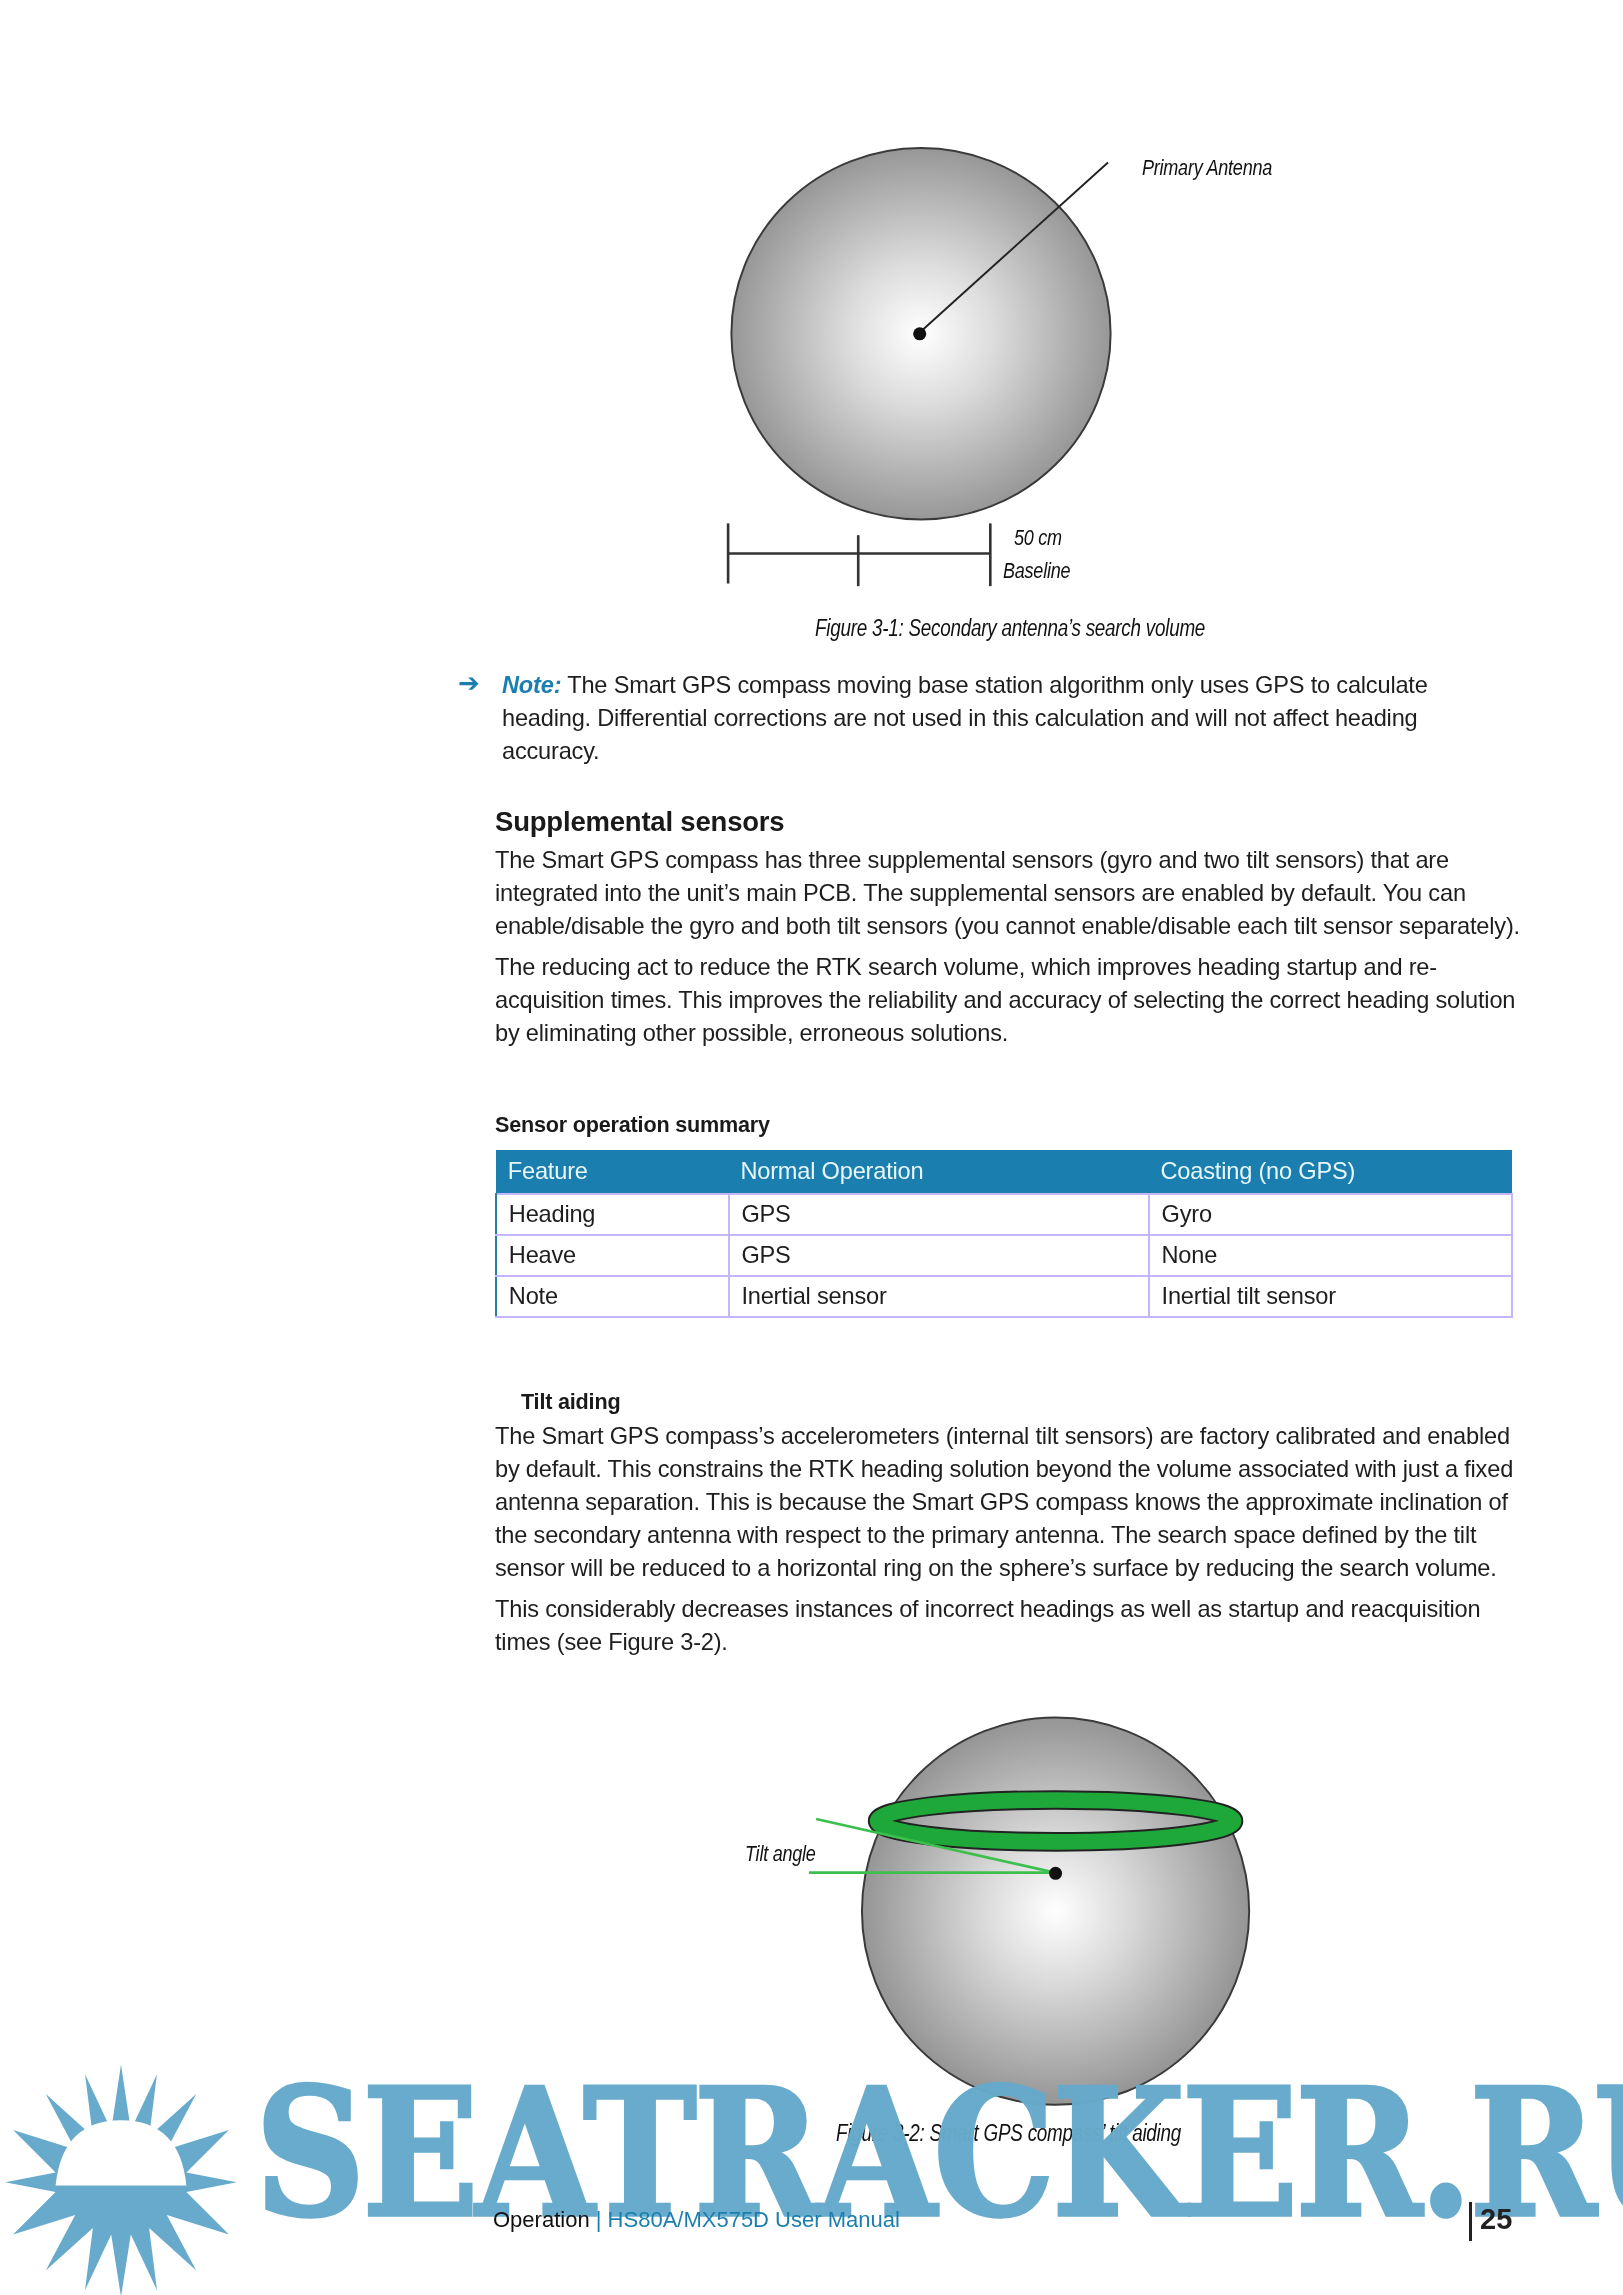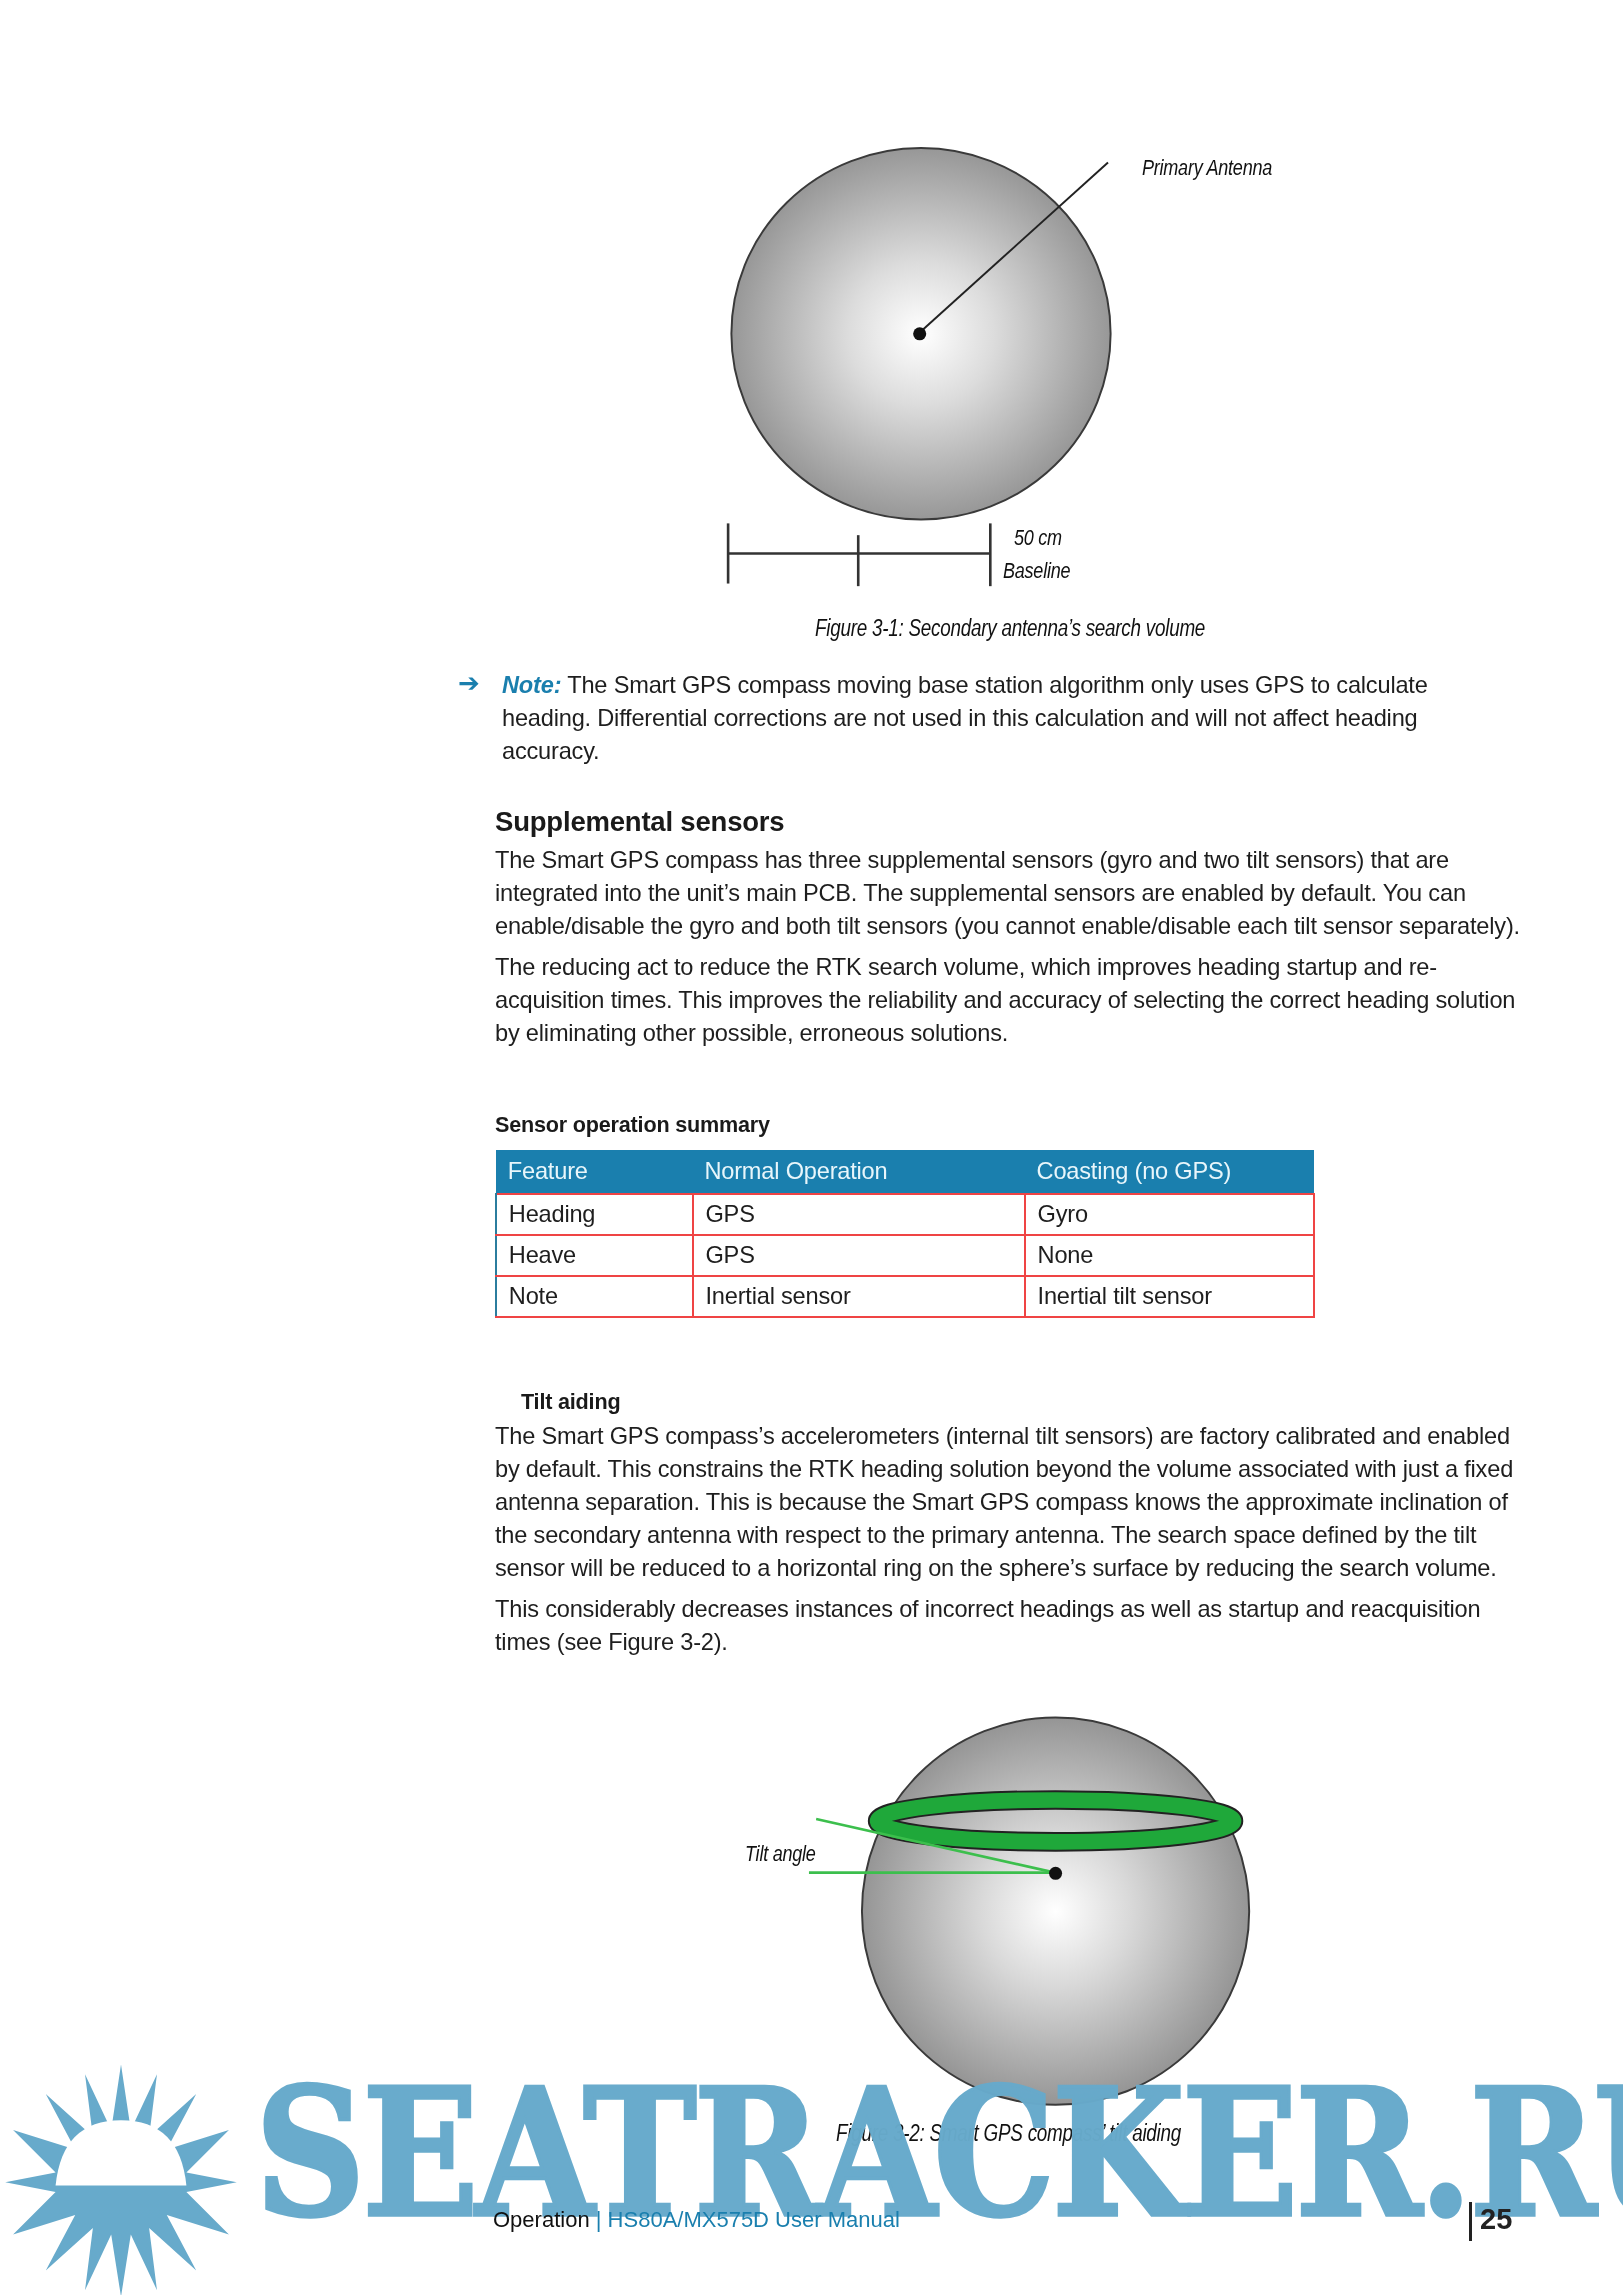--- a/index.html
+++ b/index.html
@@ -9,24 +9,24 @@
   .fig-label { font-family:"Liberation Sans", sans-serif; font-style:italic; font-size:22px; color:#111;
                transform:scaleX(0.82); transform-origin:left center; white-space:nowrap; letter-spacing:-0.3px; }
   .caption { font-style:italic; font-size:23px; color:#111; white-space:nowrap;
              transform:scaleX(0.82); transform-origin:left center; letter-spacing:-0.3px; }
   .body-text { font-size:23.6px; line-height:33px; color:#1e1e1e; font-weight:300; letter-spacing:-0.2px; }
   .body-text p { margin:0 0 7.9px 0; }
   .h2 { font-size:27.5px; font-weight:bold; color:#1a1a1a; letter-spacing:-0.2px; }
   .h3 { font-size:21.6px; font-weight:bold; color:#1a1a1a; letter-spacing:-0.2px; }
   .note-arrow { color:#1a7fae; font-size:26px; font-weight:bold; }
   .note-label { color:#1a7fae; font-style:italic; font-weight:bold; }
-  table.sensors { border-collapse:collapse; width:820px; font-size:23.6px; font-weight:300;border-radius:13px; }
+  table.sensors { border-collapse:collapse; width:1018px; font-size:23.6px; font-weight:300;border-radius:13px; }
   table.sensors th { background:#1a7fae; color:#e8f6fb; font-weight:300; text-align:left;
                      padding:0 11.8px; height:43px; border:none; letter-spacing:-0.2px; }
-  table.sensors td { border:2px solid #ef4444; padding:0 11.8px; height:39px; color:#1e1e1e; letter-spacing:-0.2px; }
+  table.sensors td { border:2px solid #c4b5fd; padding:0 11.8px; height:39px; color:#1e1e1e; letter-spacing:-0.2px; }
   table.sensors tr td:first-child { border-left:2px solid #2b7d9e; }
   .footer-left { font-size:22px; white-space:nowrap; }
   .footer-section { color:#111; }
   .footer-sep { color:#1a7fae; }
   .footer-manual { color:#1a7fae; }
   .page-num { font-size:29px; font-weight:bold; color:#222; }
   .page-bar { width:2.6px; height:39px; background:#222; }
   .watermark-text { font-family:"DejaVu Serif", "Liberation Serif", serif; font-weight:bold;
                     font-size:196px; color:#67aacb; letter-spacing:-3.9px; white-space:nowrap;
                     transform:scaleX(0.78) scaleY(0.9); transform-origin:left top; opacity:0.98;

